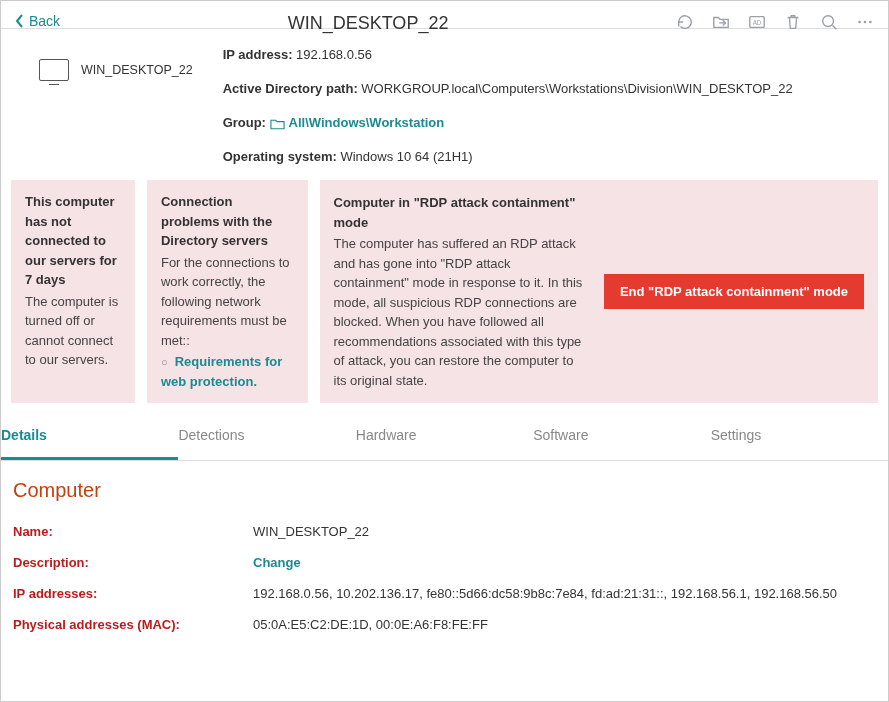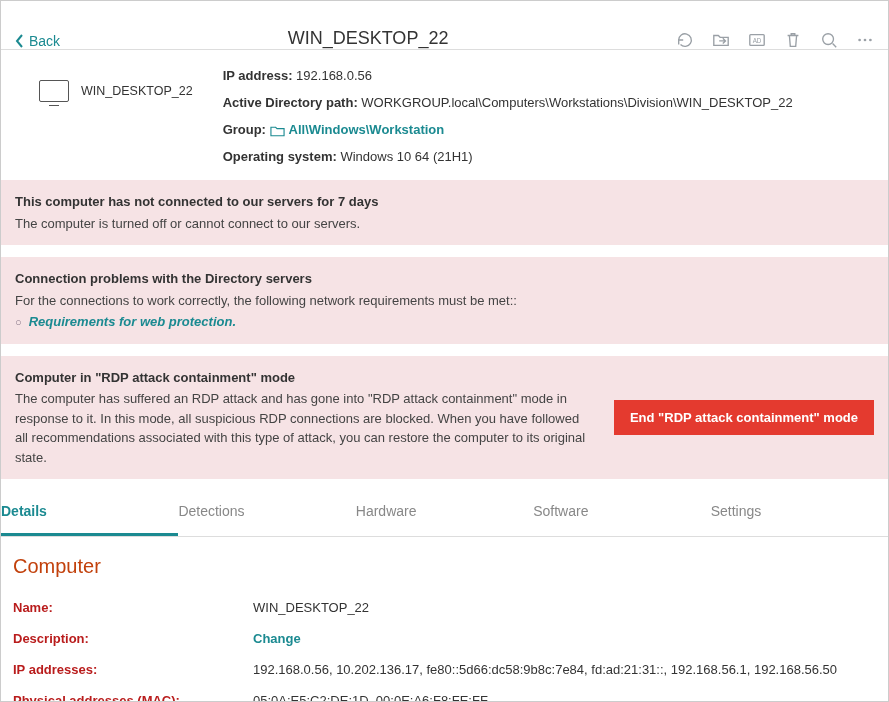--- a/index.html
+++ b/index.html
@@ -7,25 +7,25 @@
     font-family: "Segoe UI", Arial, sans-serif;
     font-size: 13px;
     color: #333;
     background: #fff;
     width: 889px;
     height: 702px;
     border: 1px solid #ccc;
     overflow: hidden;
   }
   .header {
-    height: 49px;
+    height: 28px;
     border-bottom: 1px solid #ddd;
     display: flex;
-    align-items: flex-end;
-    padding: 0 14px;
+    align-items: flex-start;
+    padding: 12px 14px;
   }
   .back-link {
     display: flex;
     align-items: center;
     color: #1b8a91;
     font-size: 14px;
     cursor: pointer;
     gap: 4px;
   }
   .back-link svg { width: 10px; height: 14px; }
@@ -73,41 +73,41 @@
     bottom:-5px; left:50%;
     transform:translateX(-50%);
     width: 10px; height: 4px;
     border-bottom: 1.5px solid #555;
   }
   .computer-name-small {
     font-size: 12.5px;
     color: #333;
   }
   .summary-details {
-    display:flex; flex-direction:column; gap:12px;
+    display:flex; flex-direction:column; gap:19px;
   }
   .summary-row { font-size: 13px; }
   .summary-row .lbl { font-weight: 600; }
   .summary-row .val { color:#333; }
   .link-teal { color: #1b8a91; font-weight: 600; cursor: pointer; }
   .link-teal svg { vertical-align: middle; margin-right: 4px; }
   .folder-icon { width:15px; height:12px; display:inline-block; }
 
-  .alerts { padding: 6px 0; display:flex; flex-direction:column; gap:12px; }
+  .alerts { padding: 6px 10px; display:flex; gap:12px; }
   .alert {
     background: #f6e3e5;
     padding: 12px 14px;
     font-size: 13px;
     color: #444;
     line-height: 1.5;
   }
   .alert-title { font-weight: 600; color:#333; margin-bottom: 2px; }
   .alert ul { list-style: none; margin-top:2px; }
   .alert ul li::before { content:"○ "; color:#878; font-size:11px; margin-right:4px; vertical-align:middle;}
-  .alert .link-teal { font-weight:600;font-style:italic; }
+  .alert .link-teal { font-weight:600; }
 
   .alert-rdp { display:flex; gap:20px; align-items:center; justify-content:space-between; }
   .alert-rdp-text { flex:1; }
   .btn-red {
     background:#e43a2f;
     color:#fff;
     font-weight:600;
     font-size:13px;
     padding: 10px 16px;
     border:none;

